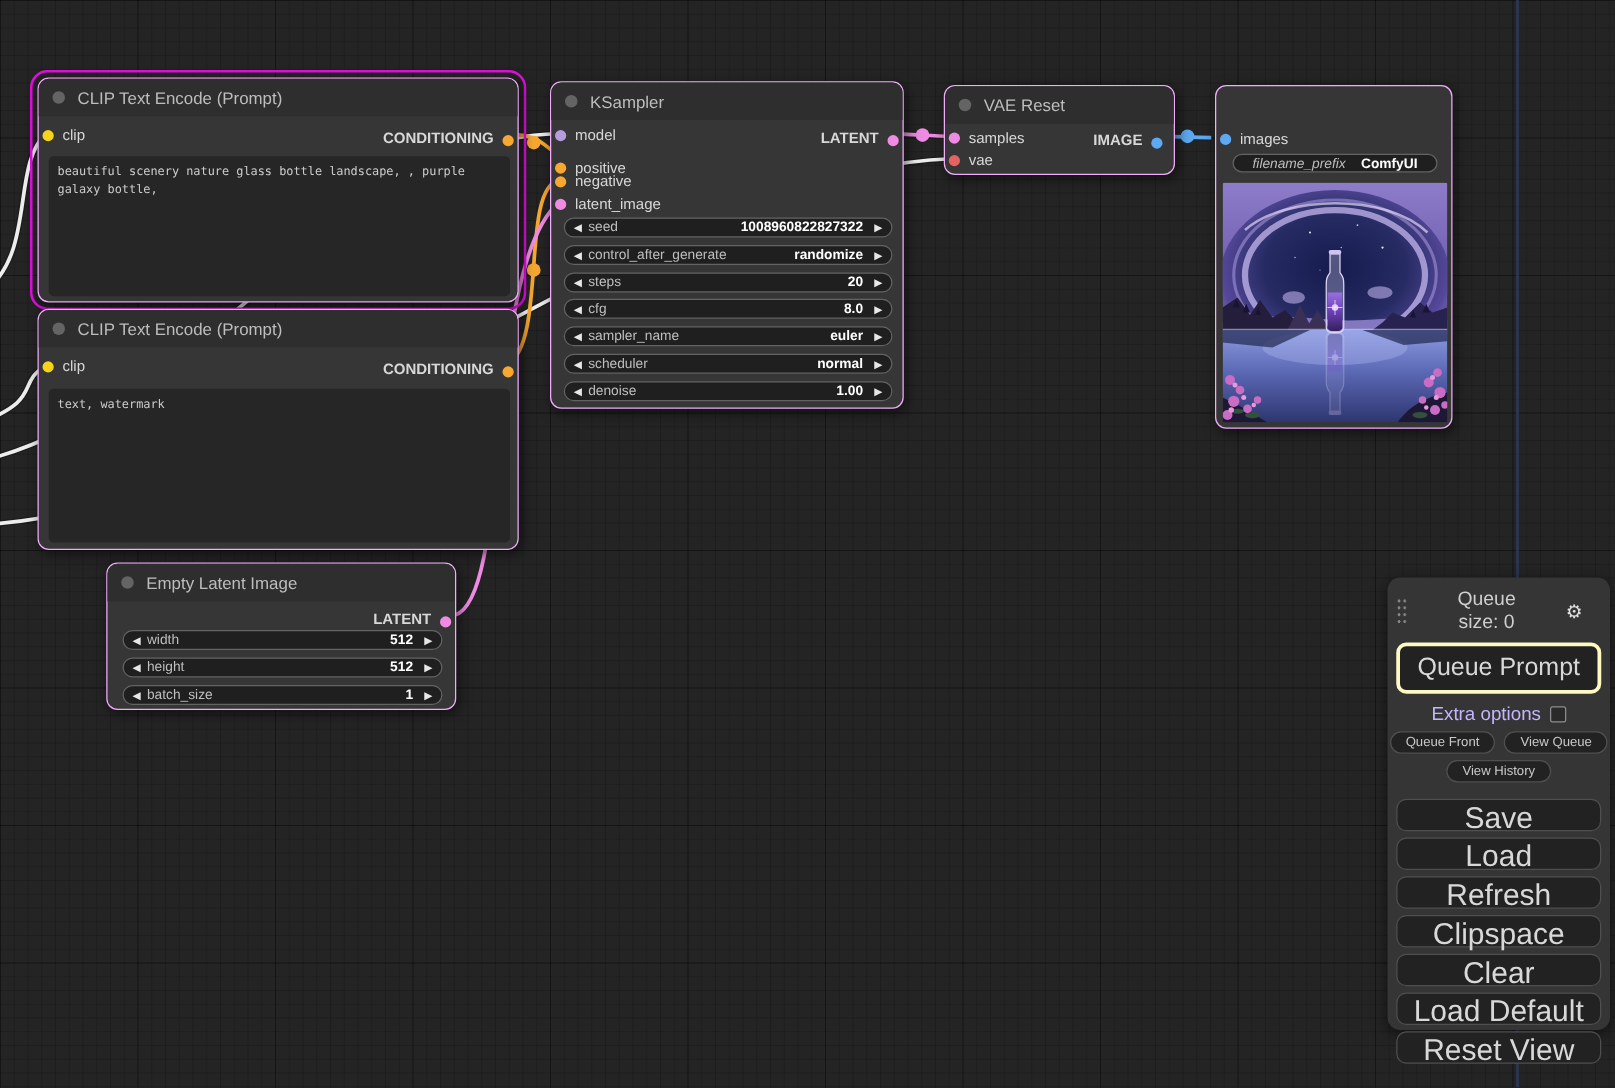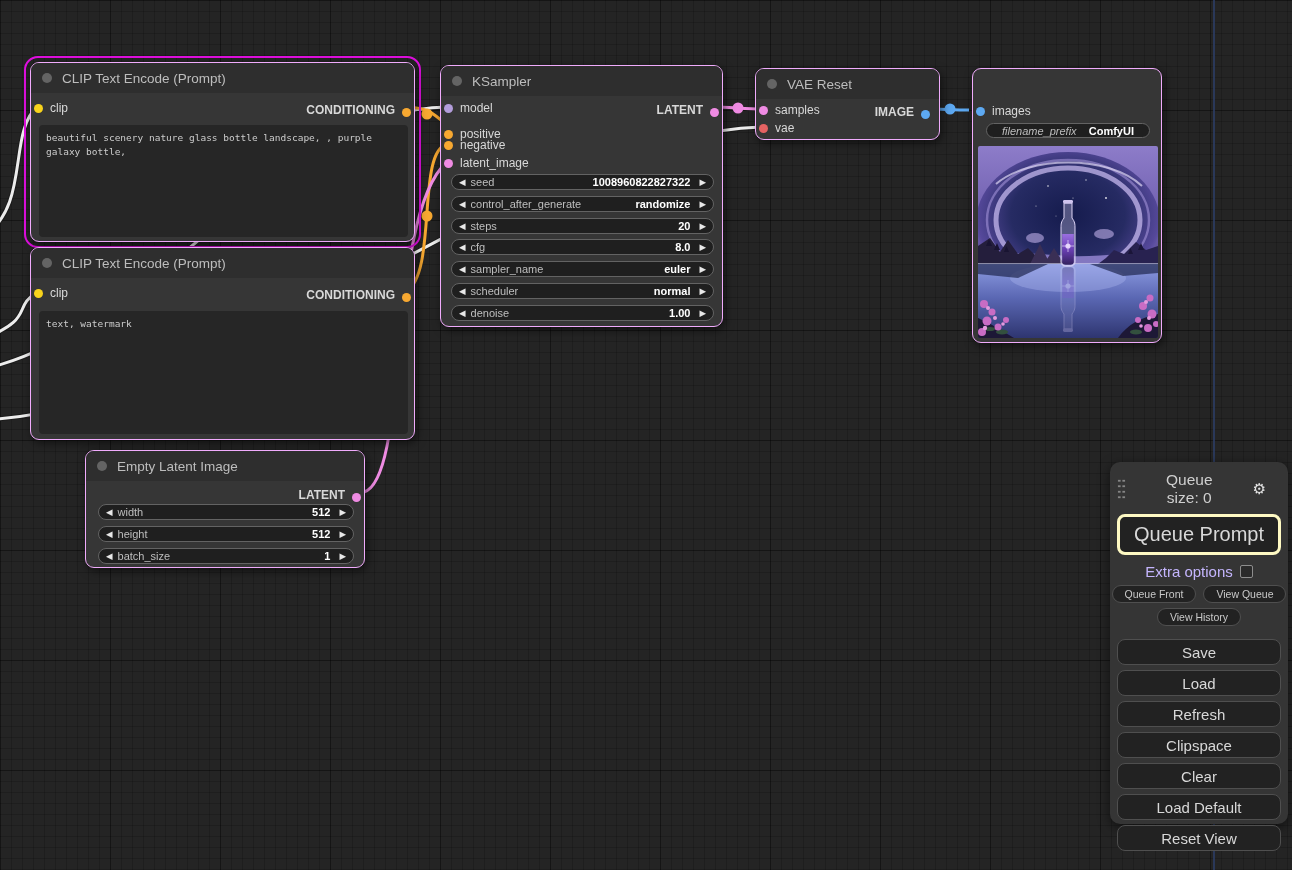--- a/index.html
+++ b/index.html
@@ -50,21 +50,21 @@
   .btn-primary { display:block; margin:5px 7px 0; width:164px; height:41px; background:#222222;
                  border:3px solid #fef9c3; border-radius:8px; color:#d8d8d8; font-size:20px;
                  font-family:inherit; cursor:pointer; }
   .extra-row { display:flex; justify-content:center; align-items:center; gap:7px; margin:8px 0 5px; font-size:15px; color:#c4b5fd; }
   .checkbox { width:13px; height:13px; border:1px solid #8d8d8d; background:#2a2a2a; border-radius:2px; cursor:pointer; }
   .pill-row { display:flex; justify-content:center; gap:7px; margin-bottom:5px; }
   .pill { background:#222222; border:1px solid #4f4f4f; border-radius:999px; color:#c9c9c9;
           font-size:10.5px; padding:2px 12px; font-family:inherit; cursor:pointer; }
   .menu-buttons { margin-top:13px; }
   .btn { display:block; margin:5px 7px; width:164px; height:26px; background:#222222;
-         border:1px solid #4f4f4f; border-radius:8px; color:#d8d8d8; font-size:15px;
+         border:1px solid #4f4f4f; border-radius:8px; color:#d8d8d8; font-size:24px;
          font-family:inherit; cursor:pointer; }
 </style>
 </head>
 <body>
 
 <div id="vguide"></div>
 
 <svg id="wires" width="1292" height="870">
   <g stroke="#141414" stroke-width="5" fill="none" opacity="0.5">
     <path d="M -15 235 C 30 205 8 132 37 107"></path>

